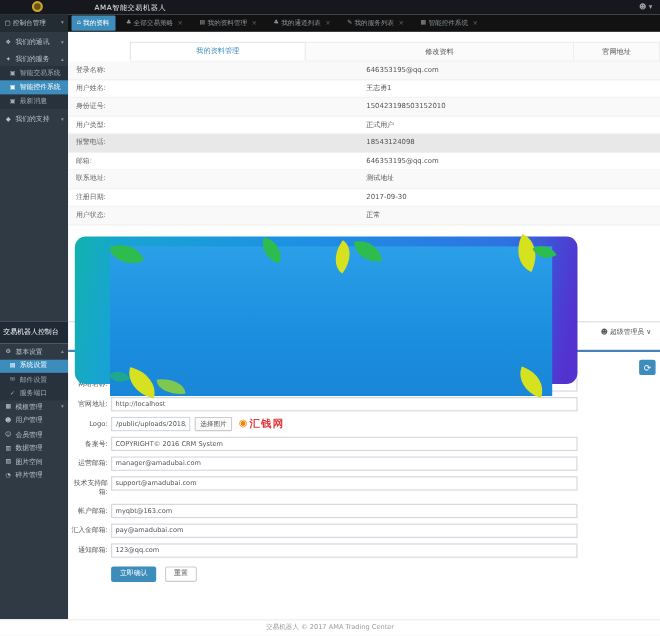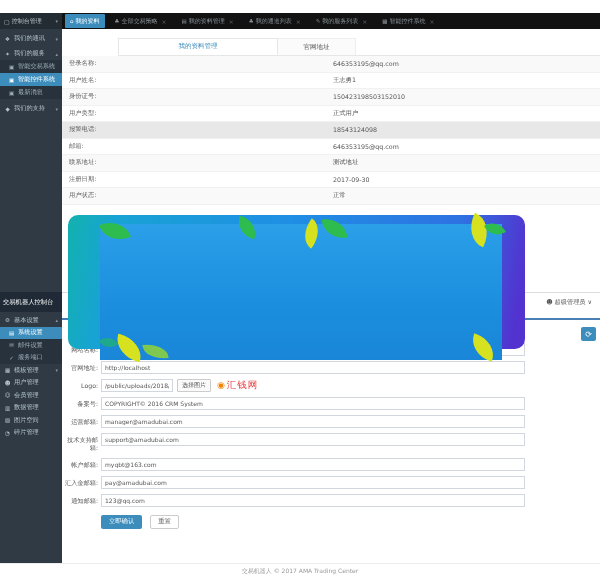--- a/index.html
+++ b/index.html
@@ -59,40 +59,45 @@
   .bform{position:absolute;top:50px;left:0;right:0}
   .frow{display:flex;align-items:flex-start;margin-bottom:5px}
   .frow .fl{width:36px;text-align:right;font-size:6.2px;color:#555;line-height:1.35;padding-top:3px;flex:0 0 auto}
   .fin{margin-left:3px;width:424px;height:13px;border:1px solid #d2d6de;font-size:6px;color:#555;
     padding:0 3px;background:#fff;font-family:"DejaVu Sans",sans-serif}
   .fin.short{width:72px}
   .fbtn-file{margin-left:4px;height:13px;font-size:6px;border:1px solid #ccc;background:#fafafa;
     color:#555;padding:0 4px;border-radius:1px}
   .logo-prev{margin-left:6px;display:flex;align-items:center;gap:2px;height:13px}
   .logo-prev .li{color:#f08300;font-size:9px;line-height:1}
-  .logo-prev .lt{color:#e4393c;font-weight:normal;font-size:9.5px;letter-spacing:1px;white-space:nowrap}
+  .logo-prev .lt{color:#e4393c;font-weight:bold;font-size:9.5px;letter-spacing:1px;white-space:nowrap}
   .fbtns{display:flex;gap:8px;margin:8px 0 0 39px}
   .btn-primary{background:#3c8dbc;color:#fff;border:none;height:14px;padding:0 8px;font-size:6.3px;border-radius:2px}
   .btn-default{background:#fff;color:#555;border:1px solid #ccc;height:14px;padding:0 7px;font-size:6.3px;border-radius:2px}
 
   .footer{position:absolute;left:0;top:563px;width:600px;height:15px;background:#fff;
     border-top:1px solid #ededed;text-align:center;font-size:6px;color:#999;line-height:14px}
 
   
   .banner-outer{position:absolute;left:68px;top:215px;width:457px;height:134px;border-radius:10px;z-index:50;
     background:linear-gradient(100deg,#12b2ae 0%,#18a3d4 10%,#1f8fe4 45%,#2e72e2 82%,#5233cf 97%)}
   .banner-inner{position:absolute;left:100px;top:224px;width:402px;height:136px;z-index:51;
     background:linear-gradient(180deg,#2b9fe8 0%,#1b8ede 60%,#1a86d8 100%)}
   .leaf{position:absolute;z-index:52;border-radius:0 95% 0 95%}
 </style>
 </head>
 <body>
 
 <div class="screen">
 
+  <div class="th">
+    <span class="th-logo"></span>
+    <span class="th-title">AMA智能交易机器人</span>
+    <span class="th-user"><span>☻</span> <span>▾</span></span>
+  </div>
 
   <div class="tnav">
     <div class="tnav-menu">
       <span class="sicon">▢</span>
       <span>控制台管理</span>
       <span class="caret">▾</span>
     </div>
     <div class="tnav-tabs">
       <div class="ttab active">
         <span class="ticon">⌂</span>
@@ -155,20 +160,21 @@
     <div class="sbi">
       <span class="sicon">◆</span>
       <span>我们的支持</span>
       <span class="caret">▾</span>
     </div>
   </div>
 
   <div class="tcontent">
     <div class="ptabs">
       <div class="ptab active w1">我的资料管理</div>
+      <div class="ptab w2">修改资料</div>
       <div class="ptab w3">官网地址</div>
     </div>
     <div class="ptable">
       <div class="trow">
         <span class="tl">登录名称:</span>
         <span class="tv">646353195@qq.com</span>
       </div>
       <div class="trow">
         <span class="tl">用户姓名:</span>
         <span class="tv">王志勇1</span>

